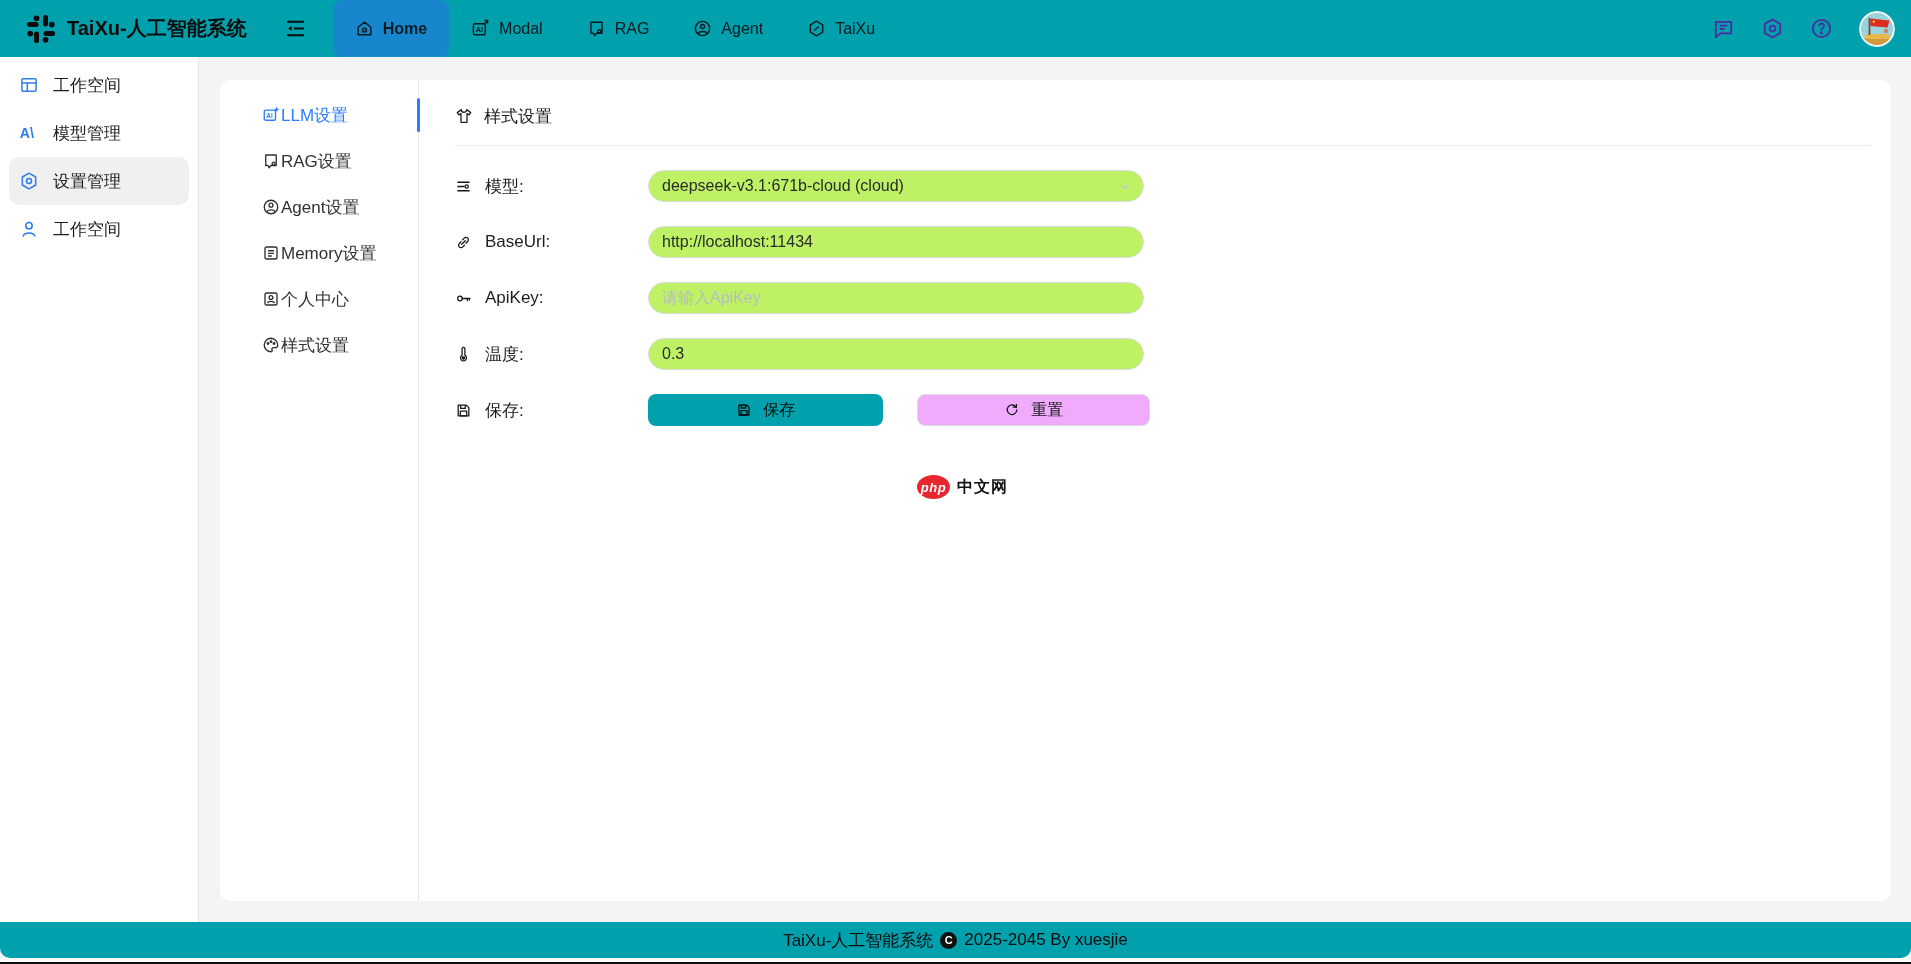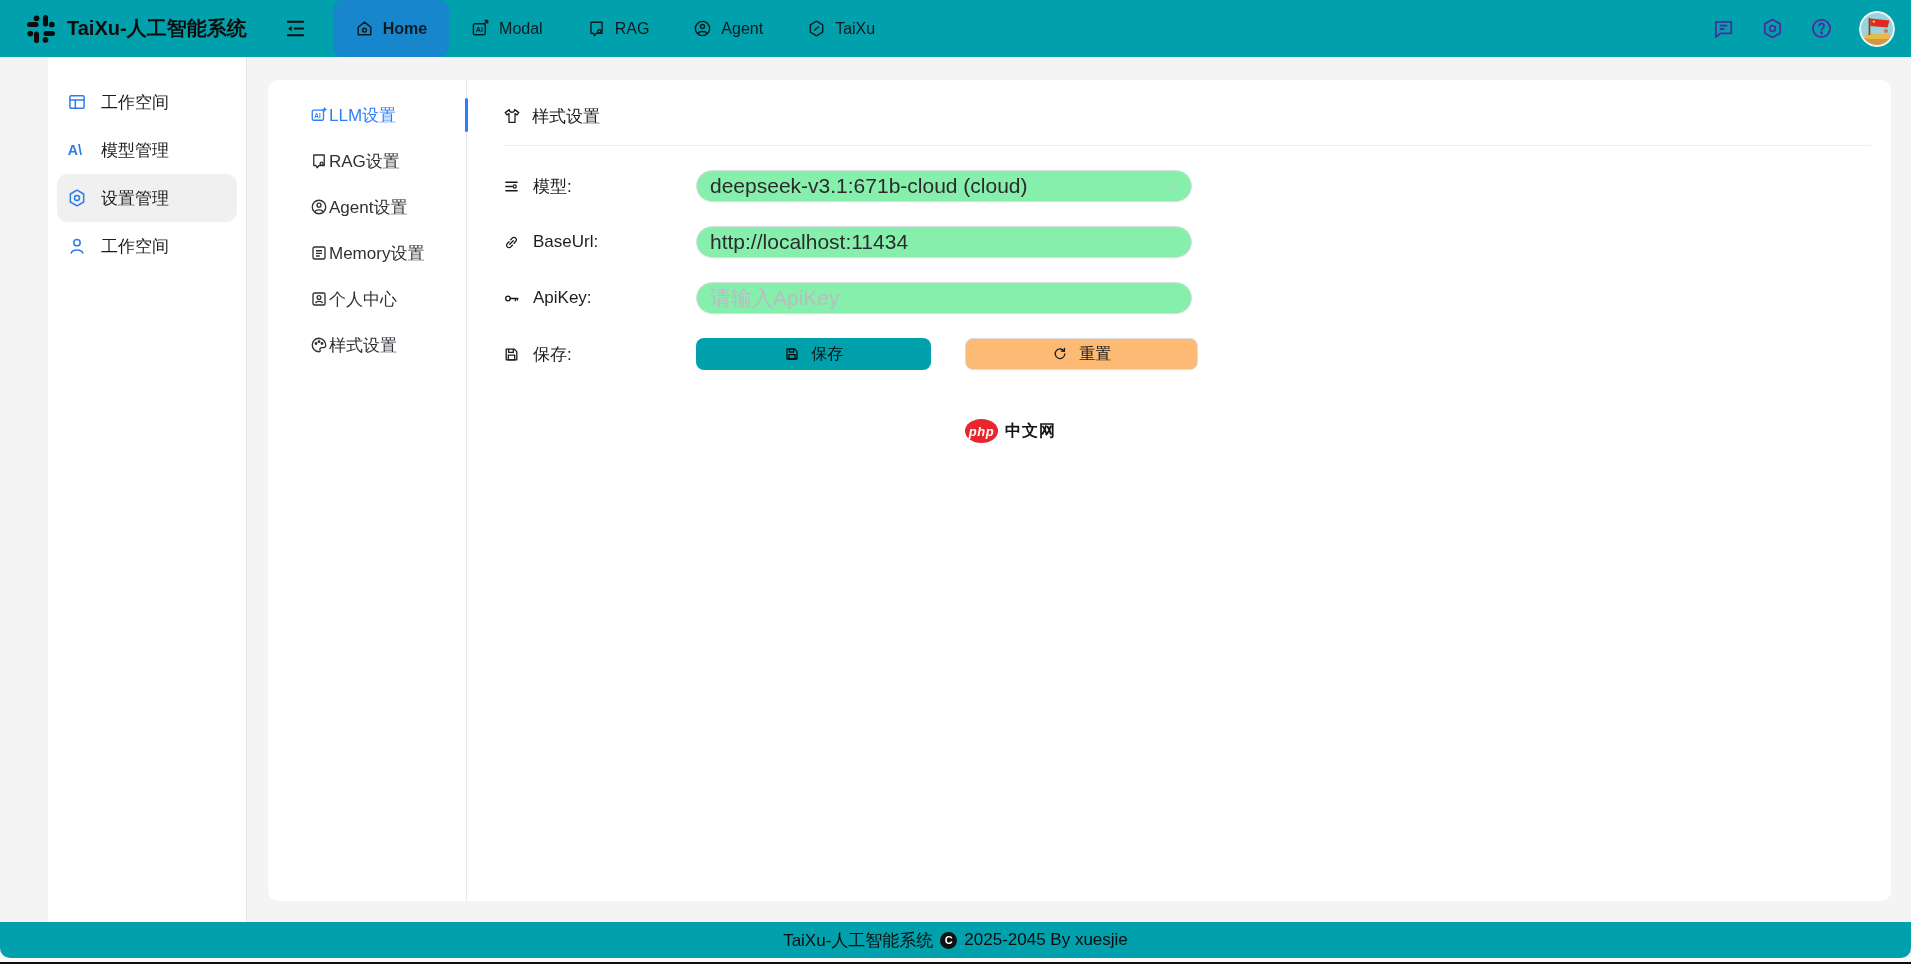--- a/index.html
+++ b/index.html
@@ -15,21 +15,21 @@
   .nav-items { display:flex; height:100%; margin-left:24px; }
   .nav-item { height:100%; display:flex; align-items:center; gap:9px; padding:0 22px; font-size:16px; color:#0e1b20; cursor:pointer; border-radius:9px; }
   .nav-item .nicon { display:flex; color:#0e1b20; }
   .nav-item.active { background:#1786cd;font-weight:bold; }
   .nav-right { margin-left:auto; display:flex; align-items:center; gap:26px; padding-right:16px; }
   .nav-tool { width:23px; height:23px; color:#4b2da0; display:flex; align-items:center; justify-content:center; cursor:pointer; }
   .avatar { width:36px; height:36px; border-radius:50%; overflow:hidden; cursor:pointer; flex:0 0 36px; }
 
   
   .middle { flex:1 1 auto; display:flex; min-height:0; }
-  .sidebar { flex:0 0 199px; width:199px; background:#ffffff; border-right:1px solid #e7e7ea; padding-top:21px;margin-left:48px; }
+  .sidebar { flex:0 0 199px; width:199px; background:#ffffff; border-right:1px solid #e7e7ea; padding-top:4px; }
   .side-item { height:48px; margin:0 9px; display:flex; align-items:center; gap:14px; padding-left:10px; border-radius:10px; font-size:17px; color:#1d1d1f; cursor:pointer; }
   .side-item .sicon { display:flex; color:#2e7ce8; }
   .side-item.active { background:#f0f0f1; }
 
   .main-wrap { flex:1 1 auto; background:#f4f4f5; }
   .panel { margin:23px 20px 21px 21px; height:821px; background:#ffffff; border-radius:10px; display:flex; overflow:hidden; }
 
   
   .tabs-col { flex:0 0 199px; border-right:1px solid #e6e8eb; padding-top:12px; }
   .tab { position:relative; height:46px; display:flex; align-items:center; padding-left:42px; font-size:17px; color:#2f3136; cursor:pointer; }
@@ -42,30 +42,30 @@
   .pane { flex:1 1 auto; padding:24px 20px 0 36px; }
   .pane-header { display:flex; align-items:center; gap:11px; font-size:17px; color:#1d1d1f; height:24px; }
   .pane-header .hicon { display:flex; color:#1d1d1f; }
   .pane-divider { border-bottom:1px solid #ecee f0; border-bottom:1px solid #eceef0; margin-top:17px; }
 
   .form { margin-top:24px; }
   .form-row { display:flex; align-items:center; margin-bottom:24px; }
   .row-label { flex:0 0 193px; display:flex; align-items:center; gap:13px; font-size:17px; color:#1d1d1f; }
   .row-label .ficon { display:flex; color:#17181a; }
   .row-field { flex:0 0 496px; width:496px; }
-  .text-input, .select-box { width:100%; height:32px; border:1px solid #d9dce1; border-radius:16px; background:#86efac; font-size:21px; color:#2b2b2e; padding:0 13px; font-family:inherit; }
+  .text-input, .select-box { width:100%; height:32px; border:1px solid #d9dce1; border-radius:16px; background:#bef264; font-size:16px; color:#2b2b2e; padding:0 13px; font-family:inherit; }
   .text-input::placeholder { color:#b9bcc2; }
   .select-box { display:flex; align-items:center; position:relative; cursor:pointer; }
   .select-box .sel-text { flex:1; white-space:nowrap; overflow:hidden; }
   .select-box .chev { position:absolute; right:11px; top:9px; color:#c0c4cc; display:flex; }
 
   .btn-row { display:flex; gap:14px; width:502px; }
   .btn { height:32px; border-radius:8px; display:flex; align-items:center; justify-content:center; gap:11px; font-size:16px; cursor:pointer; font-family:inherit; }
   .btn-save { flex:1.02; background:#00a0ac; border:none; color:#0c0c0c; }
-  .btn-reset { flex:1; background:#fdba74; border:1px solid #d9dce1; color:#17181a;margin-left:20px; }
+  .btn-reset { flex:1; background:#f0abfc; border:1px solid #d9dce1; color:#17181a;margin-left:20px; }
   .btn .bicon { display:flex; }
 
   .brand { margin:49px 0 0 462px; display:flex; align-items:center; gap:7px; width:max-content; }
   .brand-badge { width:33px; height:24px; background:#e8262d; border-radius:50%; color:#fff; font-size:13px; font-weight:bold; font-style:italic; display:flex; align-items:center; justify-content:center; letter-spacing:0.5px; }
   .brand-name { font-size:16px; font-weight:800; color:#141414; letter-spacing:1px; }
 
   
   .footer { flex:0 0 36px; height:36px; background:#00a0ac; display:flex; align-items:center; justify-content:center; gap:7px; font-size:17px; color:#0c0c0c; border-radius:0 0 10px 10px; }
   .cr-icon { width:17px; height:17px; border-radius:50%; background:#101010; color:#ffffff; font-size:11px; font-weight:bold; display:flex; align-items:center; justify-content:center; }
   .window-edge { flex:0 0 6px; background:#fbfbfb; border-bottom:2px solid #0d0d0d; }
@@ -357,20 +357,34 @@
                       <path d="M10.2 12H21M17.5 12v3M20.3 12v2.2"></path>
                   </svg>
                 </span>
                 <span>ApiKey:</span>
               </div>
               <div class="row-field">
                 <input class="text-input" type="text" placeholder="请输入ApiKey" style="">
               </div>
             </div>
 
+            <div class="form-row">
+              <div class="row-label">
+                <span class="ficon">
+                  <svg viewBox="0 0 24 24" width="17" height="17" fill="none" stroke="currentColor" stroke-width="1.8" stroke-linecap="round">
+                    <path d="M10 4a2 2 0 014 0v9.2a4.2 4.2 0 11-4 0z"></path>
+                      <circle cx="12" cy="17" r="1.6" fill="currentColor"></circle>
+                  </svg>
+                </span>
+                <span>温度:</span>
+              </div>
+              <div class="row-field">
+                <input class="text-input" type="text" value="0.3" style="">
+              </div>
+            </div>
 
             <div class="form-row">
               <div class="row-label">
                 <span class="ficon">
                   <svg viewBox="0 0 24 24" width="17" height="17" fill="none" stroke="currentColor" stroke-width="1.8" stroke-linejoin="round">
                     <path d="M4.5 4.5h11.5l3.5 3.5v11.5H4.5z"></path>
                       <path d="M8 4.5v4.5h6.5V4.5"></path>
                       <rect x="7.5" y="13" width="9" height="6.5"></rect>
                   </svg>
                 </span>

